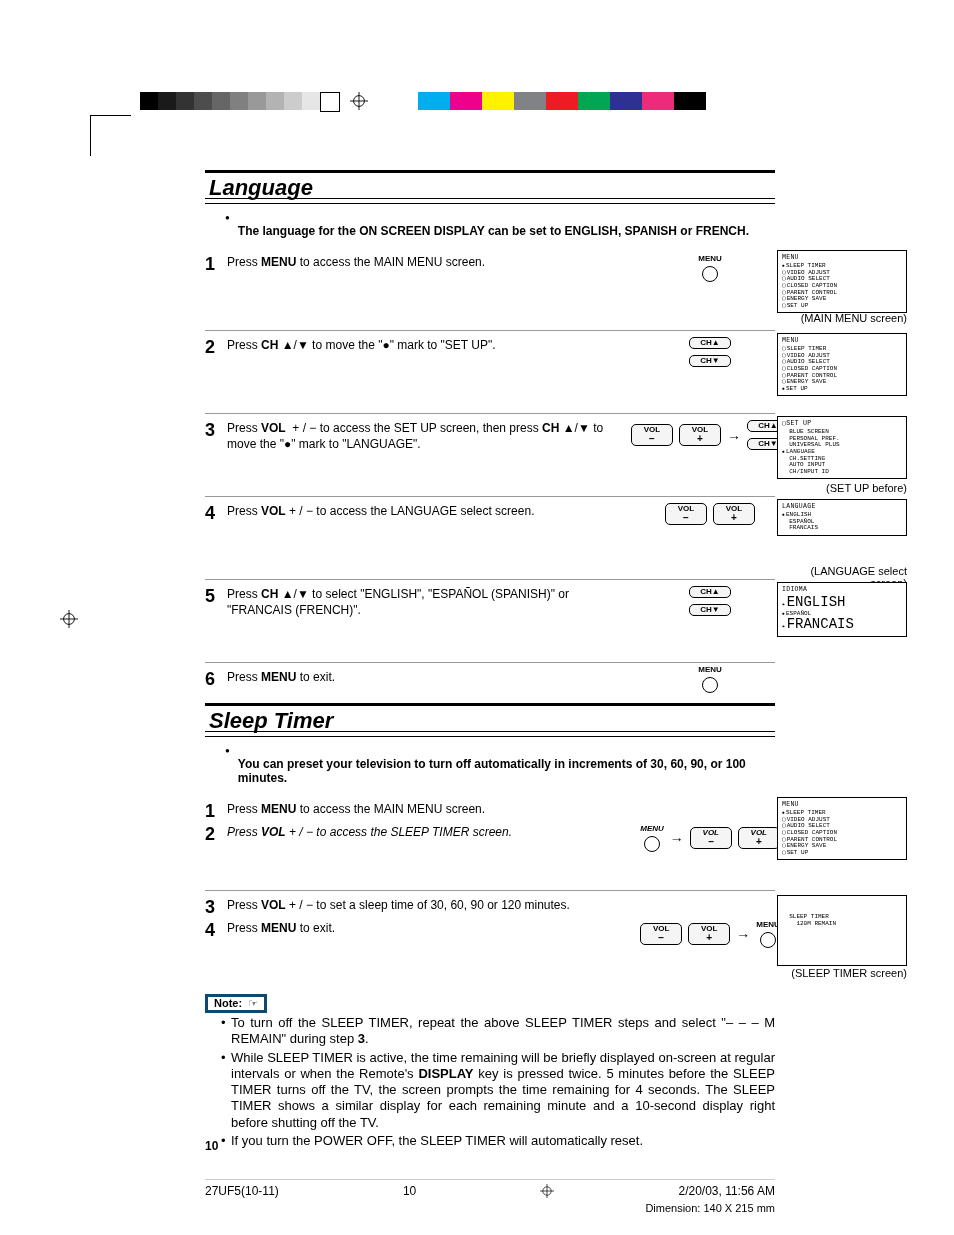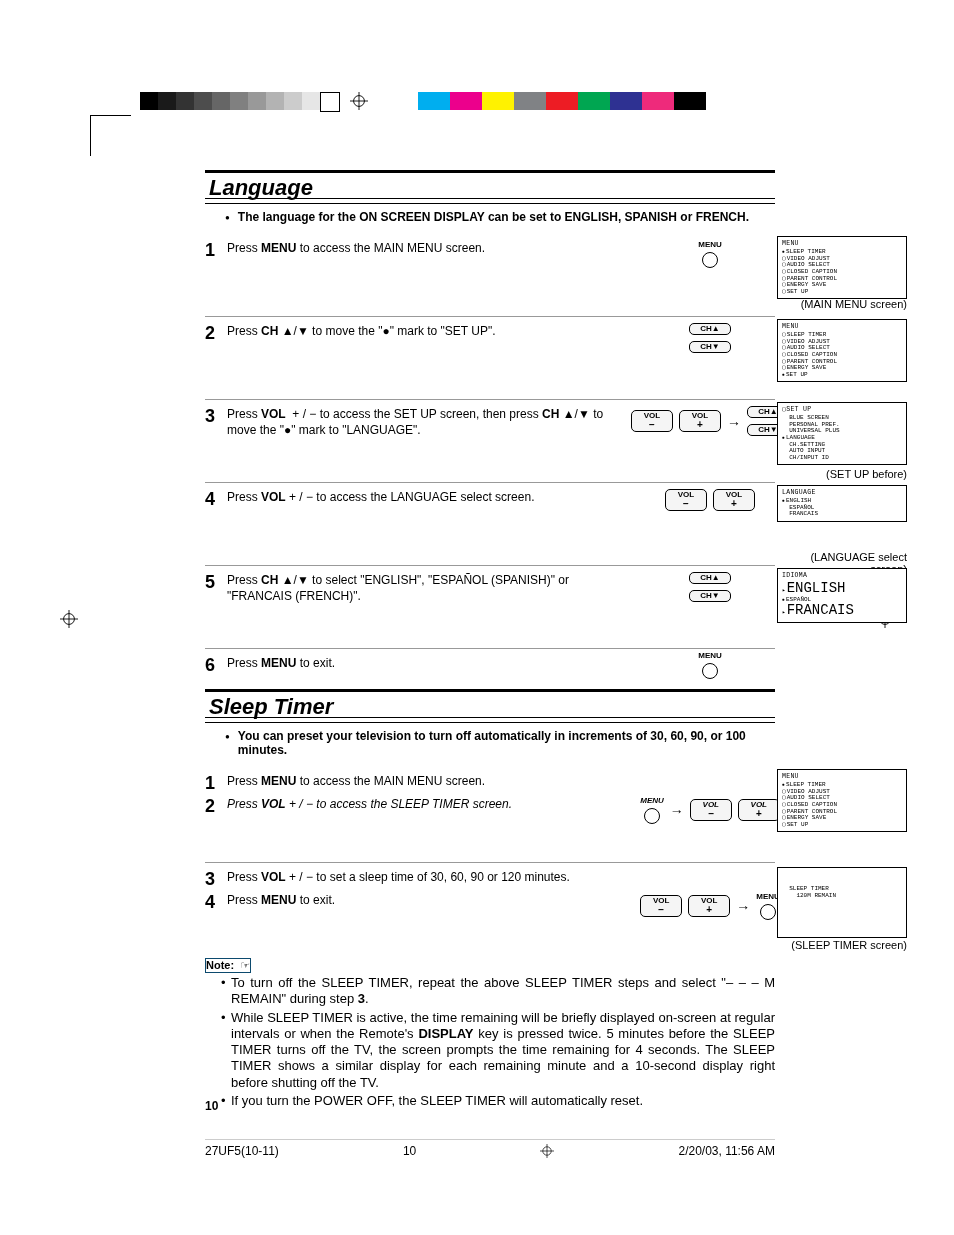--- a/index.html
+++ b/index.html
@@ -62,21 +62,21 @@
     font-weight: bold;
     font-style: italic;
     margin: 0 0 4px 0;
     padding: 2px 4px;
     border-top: 3px solid #000;
     border-bottom: 1px solid #000;
     background: linear-gradient(to bottom, #fff 0%, #fff 85%, #000 85%, #000 88%, #fff 88%);
   }
   .intro { display: flex; align-items: flex-start; margin: 6px 0 10px 20px; }
   .intro .dot { font-size: 8px; margin-right: 8px; margin-top: 3px; }
-  .intro .text { font-weight: bold; font-size: 12px; }
+  .intro .text { font-weight: bold; font-size: 12px; margin-top: 14px; }
   .step-row {
     display: flex;
     align-items: flex-start;
     border-bottom: 0.5px solid #999;
     padding: 6px 0;
     min-height: 70px;
     position: relative;
   }
   .step-row.noborder { border-bottom: none; }
   .step-num {
@@ -144,24 +144,25 @@
   .screen-box .item.arrow::before { content: "▸"; font-size: 6px; padding-right:1px; }
   .screen-box .item.plain::before { content: "  "; }
   .screen-caption {
     position: absolute;
     font-size: 11px;
     text-align: right;
     width: 128px;
   }
   .note-box {
     display: inline-block;
-    border: 1px solid #0c4a6e;
-    padding: 0 0;
+    border: 3px solid #0c4a6e;
+    padding: 0 6px;
     font-size: 11px;
     font-weight: bold;
+    margin-top: 8px;
   }
   .note-list { margin: 2px 0 0 16px; padding: 0; font-size: 13px; line-height: 1.25; text-align: justify; }
   .note-list li { margin-bottom: 2px; list-style: none; position: relative; padding-left: 10px; }
   .note-list li::before { content: "•"; position: absolute; left: 0; }
   .page-num { font-size: 12px; font-weight: bold; position: absolute; left: 0; bottom: -4px; }
   .footer-row {
     display: flex;
     justify-content: space-between;
     font-size: 12px;
     margin-top: 20px;
@@ -458,15 +459,16 @@
       <span>10</span>
       <span style="display:inline-flex;align-items:center;gap:6px;">
         <svg width="14" height="14" viewBox="0 0 20 20">
             <circle cx="10" cy="10" r="6" fill="none" stroke="#000"></circle>
             <line x1="10" y1="0" x2="10" y2="20" stroke="#000"></line>
             <line x1="0" y1="10" x2="20" y2="10" stroke="#000"></line>
           </svg>
       </span>
       <span>2/20/03, 11:56 AM</span>
     </div>
+    <div class="dimension">Dimension: 140  X 215 mm</div>
 
   </div>
 </div>
 
 </body></html>

